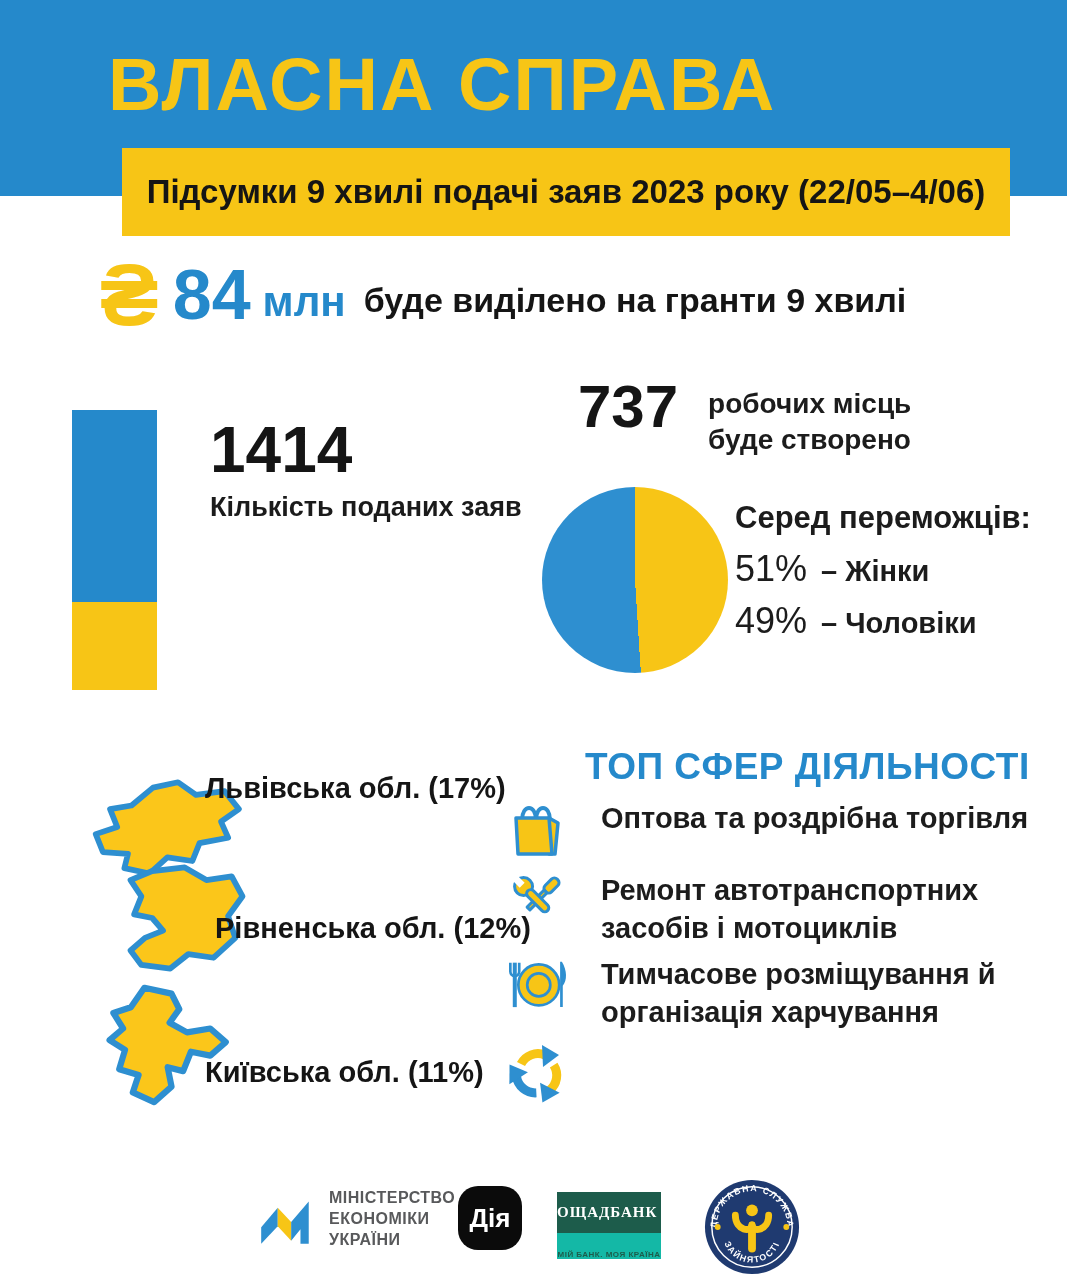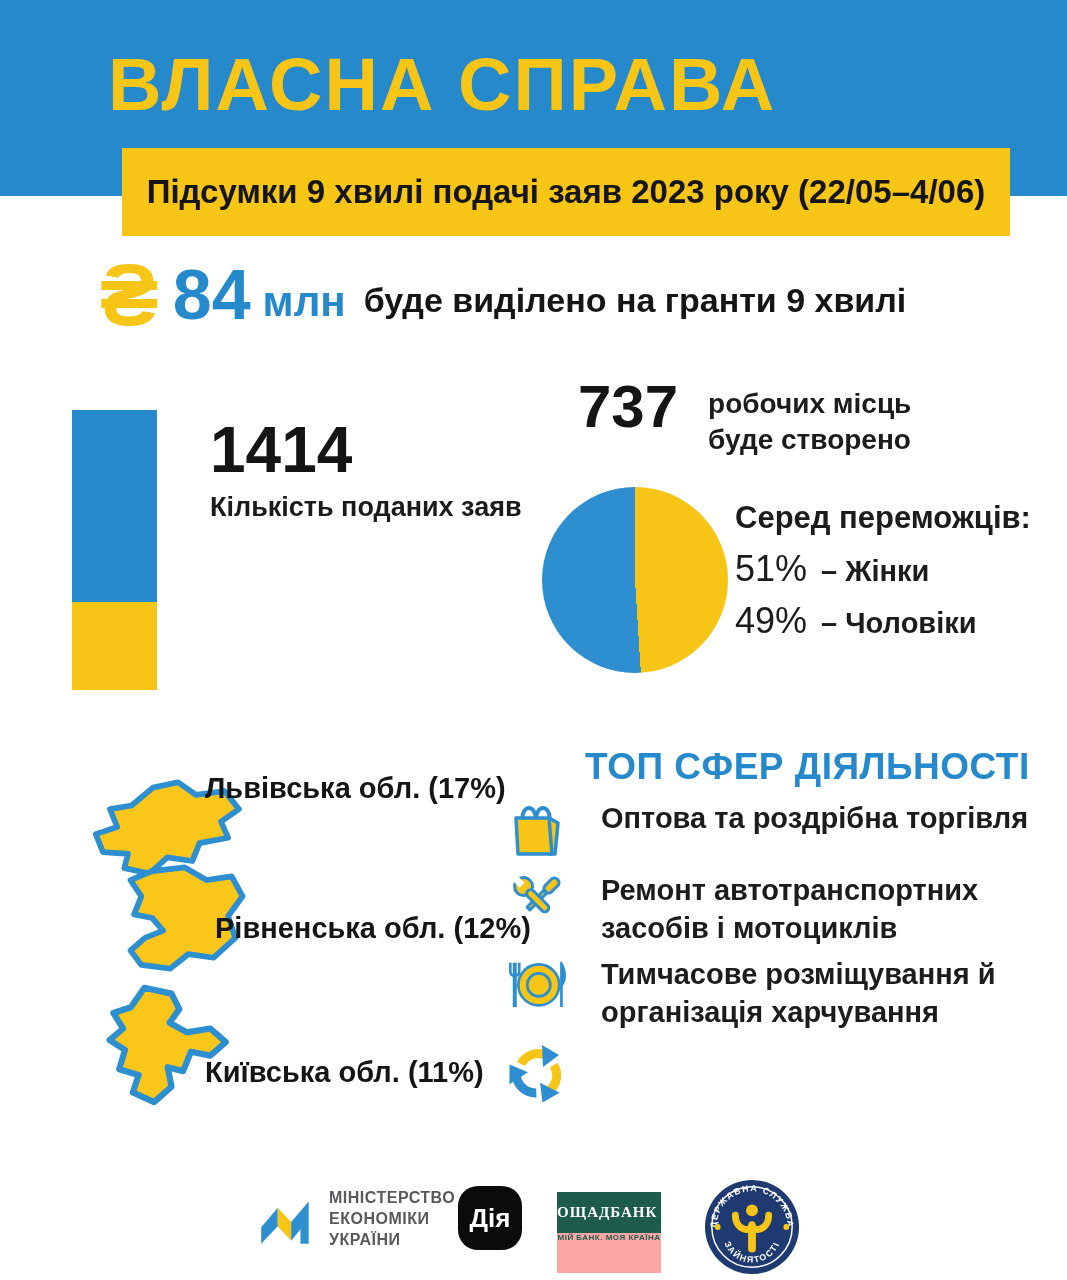--- a/index.html
+++ b/index.html
@@ -51,21 +51,21 @@
   .ministry{position:absolute;left:255px;top:1188px;display:flex;align-items:center;}
   .ministry .mtx{margin-left:12px;font-size:16px;font-weight:700;color:#58595B;line-height:1.3;
                  letter-spacing:.5px;}
   .diia{position:absolute;left:458px;top:1186px;width:64px;height:64px;background:#0b0b0b;
         border-radius:20px;display:flex;align-items:center;justify-content:center;}
   .diia span{color:#fff;font-size:26px;font-weight:700;}
   .oschad{position:absolute;left:557px;top:1192px;width:104px;}
   .oschad .top{height:41px;background:#1D5C4B;display:flex;align-items:center;justify-content:flex-start;}
   .oschad .top span{color:#fff;font-family:"Liberation Serif",serif;font-size:15px;font-weight:700;
                     letter-spacing:1px;}
-  .oschad .bot{height:40px;background:#fca5a5;display:flex;align-items:flex-start;justify-content:center;}
+  .oschad .bot{height:26px;background:#14b8a6;display:flex;align-items:flex-end;justify-content:center;}
   .oschad .bot span{color:#1D5C4B;font-size:8px;font-weight:700;letter-spacing:.5px;}
   .seal{position:absolute;left:703px;top:1178px;}
 </style>
 </head>
 <body>
 
 <div id="page">
 
   <div class="header-blue"></div>
   <div class="main-title">ВЛАСНА СПРАВА</div>

